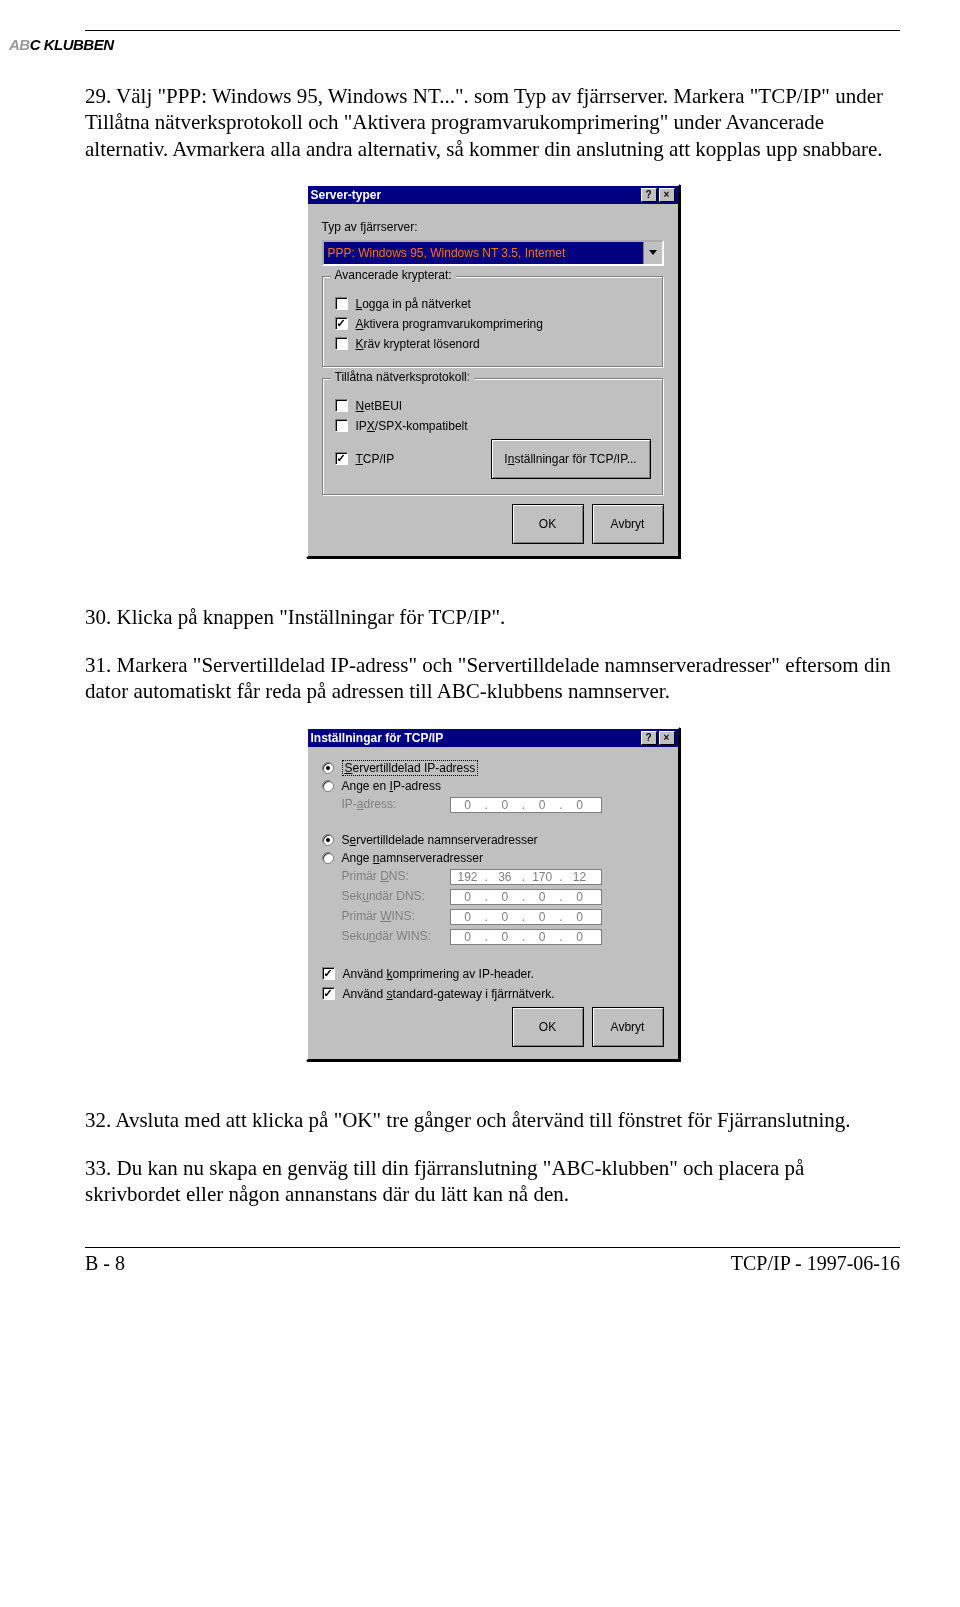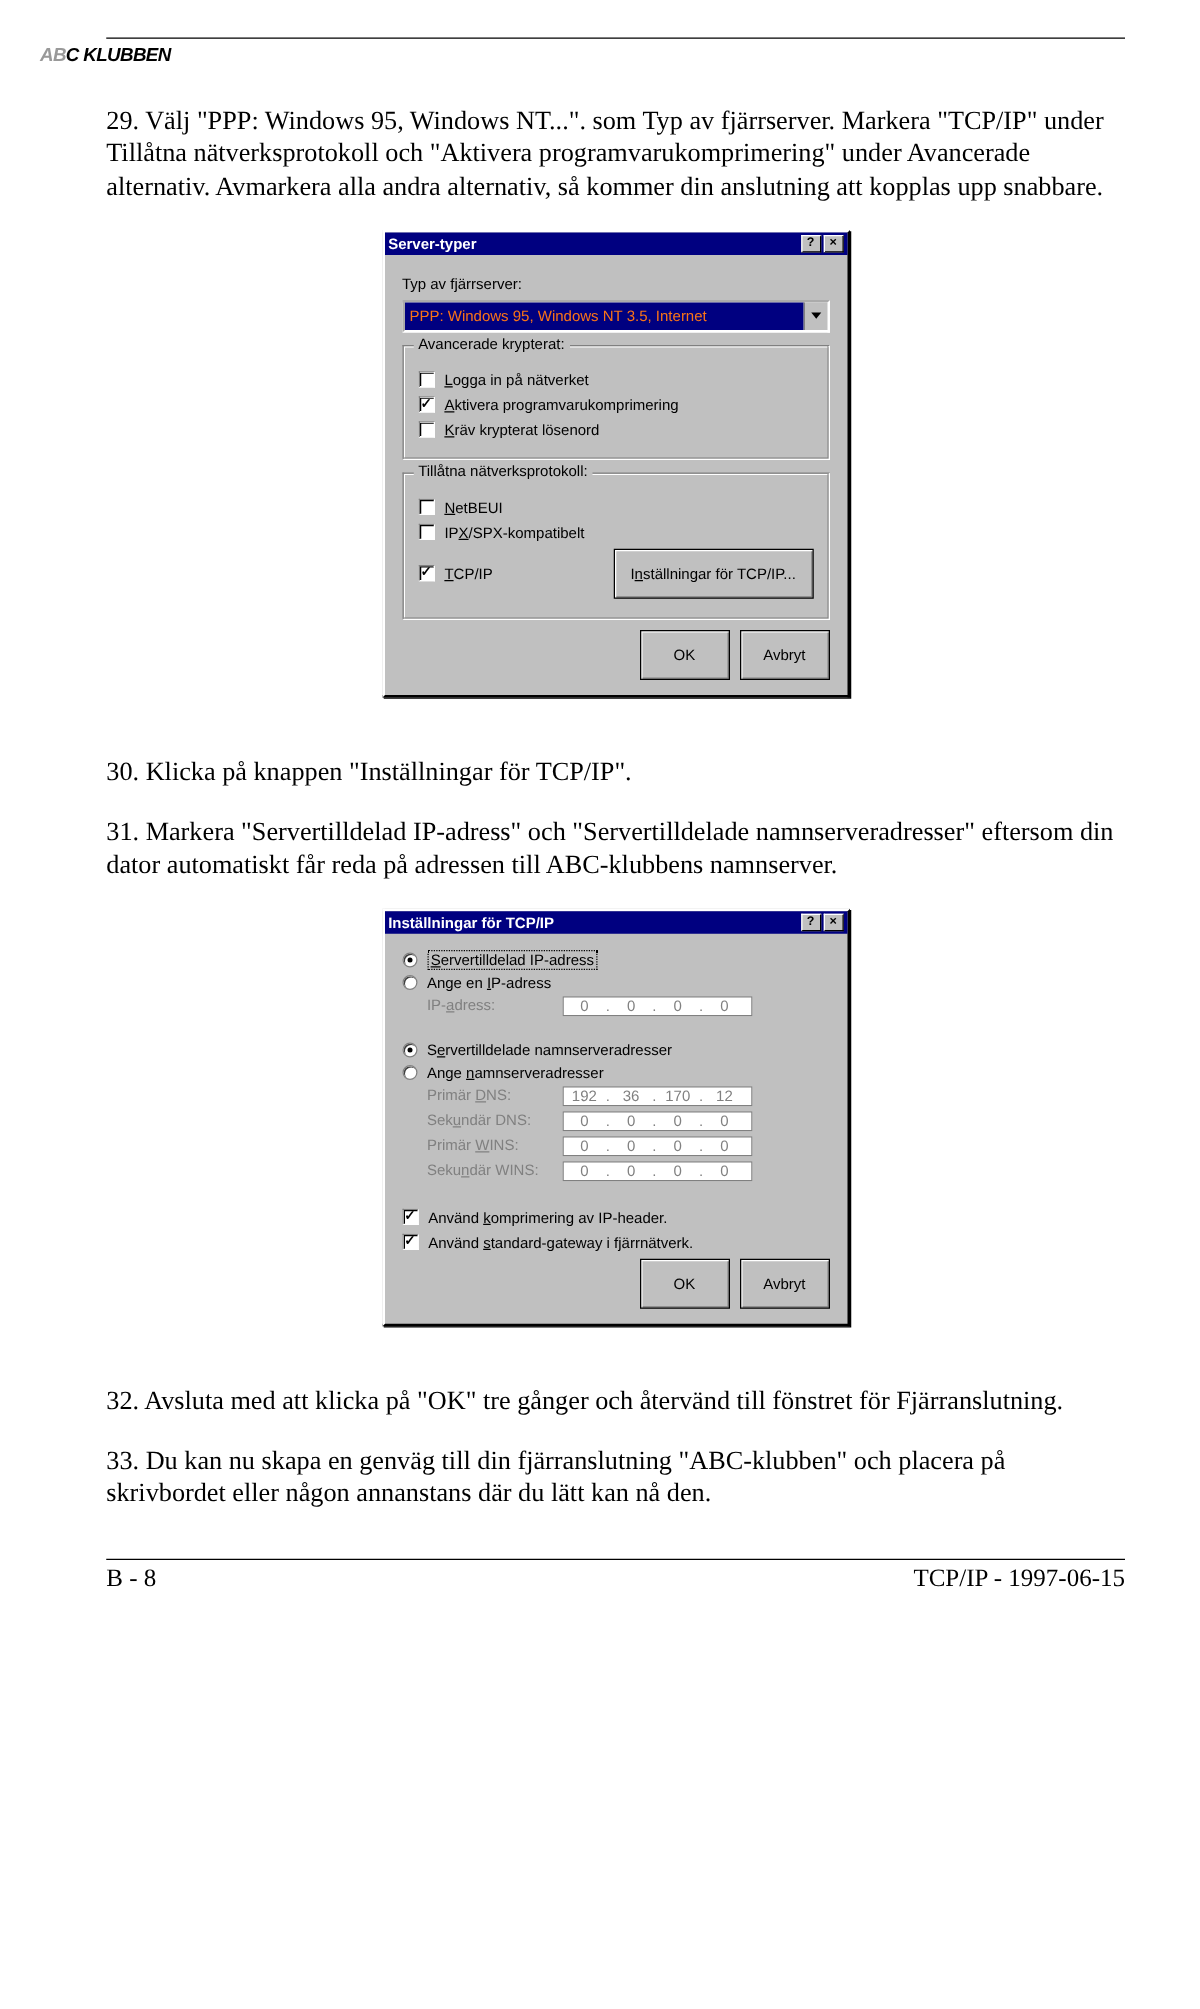--- a/index.html
+++ b/index.html
@@ -9,21 +9,21 @@
     color: #000;
     width: 960px;
   }
   .page {
     padding: 0 60px 40px 85px;
     position: relative;
   }
   .header-logo {
     position: absolute;
     top: 6px;
-    left: 32px;
+    left: 9px;
     font-family: Arial, sans-serif;
     font-weight: bold;
     font-style: italic;
     font-size: 15px;
     letter-spacing: -0.5px;
   }
   .header-logo .abc-a { color: #999; }
   .header-logo .abc-rest { color: #000; }
   .header-rule {
     border: none;
@@ -399,15 +399,15 @@
         <span class="win-btn">Avbryt</span>
       </div>
     </div>
   </div>
 
   <p class="body-text" style="margin-top:46px">32. Avsluta med att klicka på "OK" tre gånger och återvänd till fönstret för Fjärranslutning.</p>
   <p class="body-text">33. Du kan nu skapa en genväg till din fjärranslutning "ABC-klubben" och placera på skrivbordet eller någon annanstans där du lätt kan nå den.</p>
 
   <div class="footer">
     <span>B - 8</span>
-    <span>TCP/IP - 1997-06-15</span>
+    <span>TCP/IP - 1997-06-16</span>
   </div>
 </div>
 
 </body></html>

